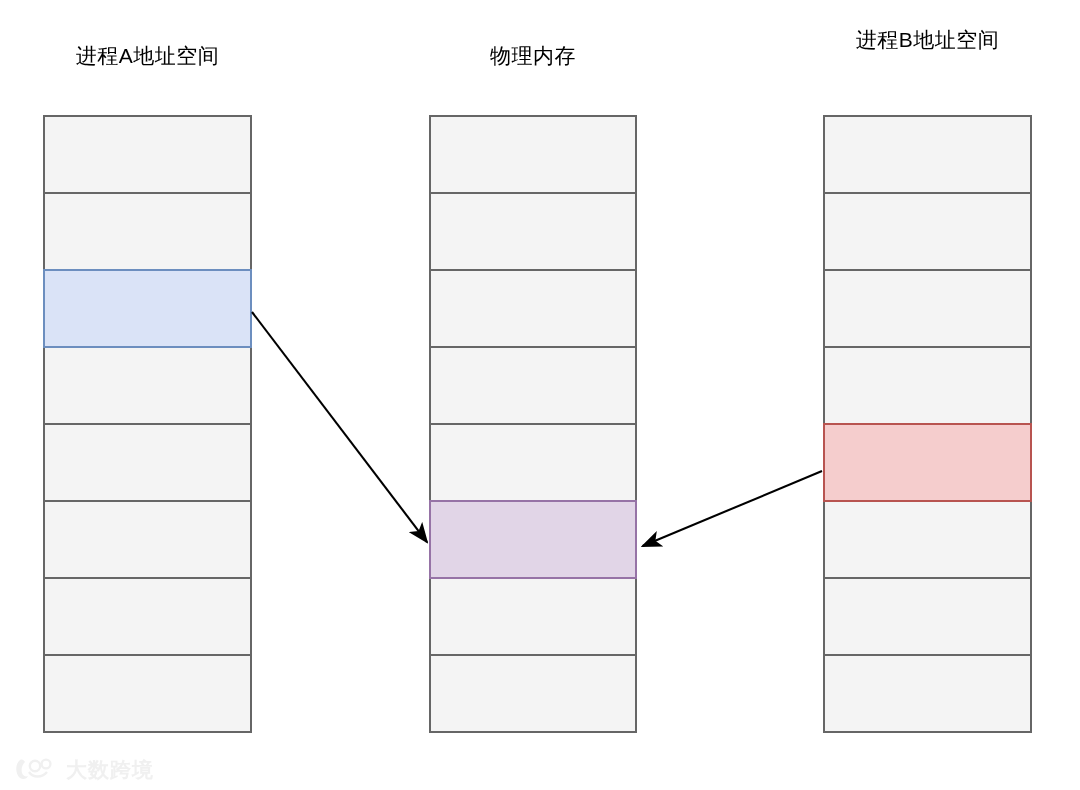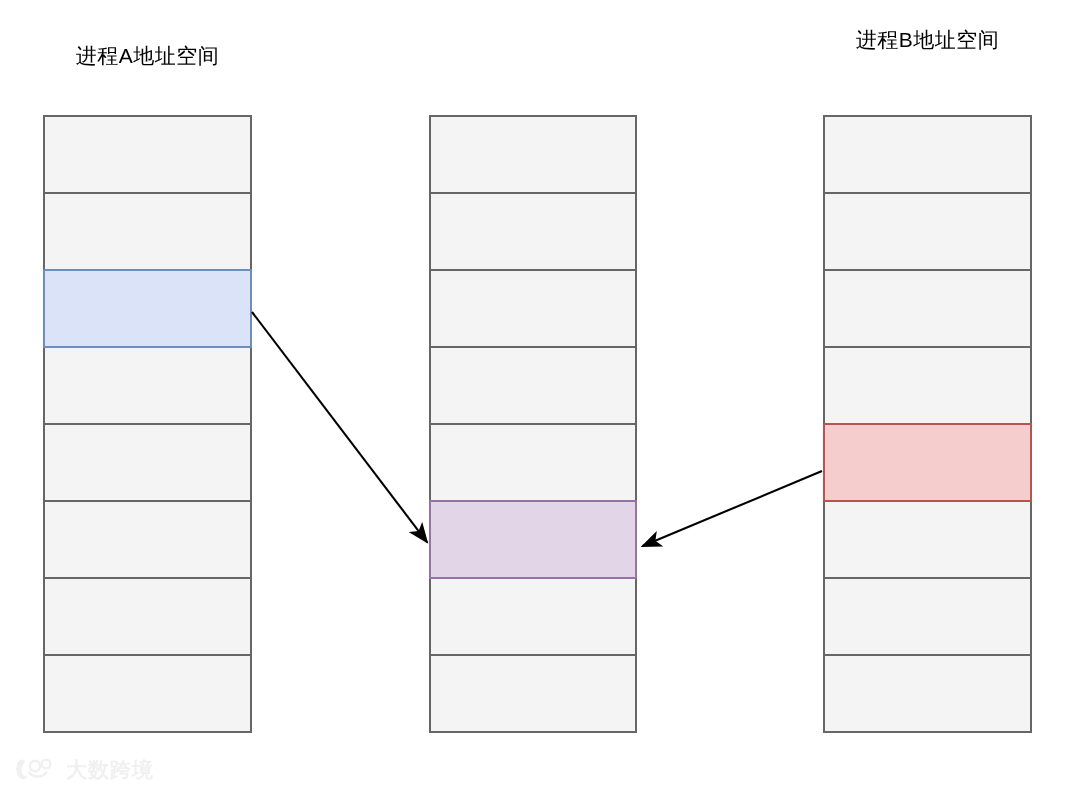--- a/index.html
+++ b/index.html
@@ -102,20 +102,21 @@
     line-height: 1;
     white-space: nowrap;
   }
 </style>
 </head>
 <body>
 
 <div id="canvas">
 
   <div id="title-a" class="col-title">进程A地址空间</div>
+  <div id="title-p" class="col-title">物理内存</div>
   <div id="title-b" class="col-title">进程B地址空间</div>
 
   <div id="col-a" class="mem-col">
     <div class="mem-cell"></div>
     <div class="mem-cell"></div>
     <div class="mem-cell hl-blue"></div>
     <div class="mem-cell"></div>
     <div class="mem-cell"></div>
     <div class="mem-cell"></div>
     <div class="mem-cell"></div>

